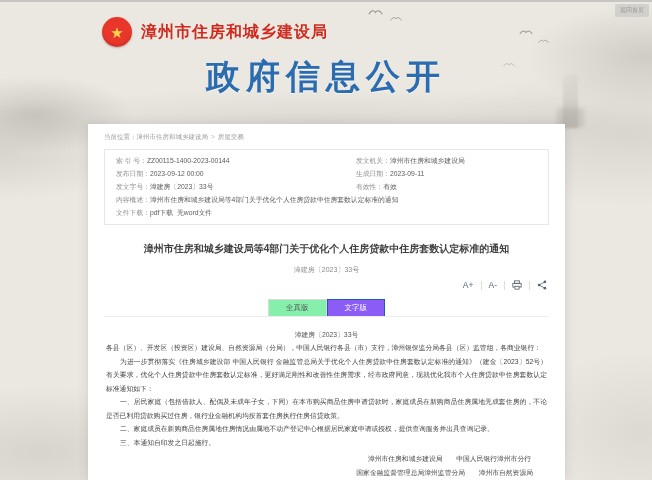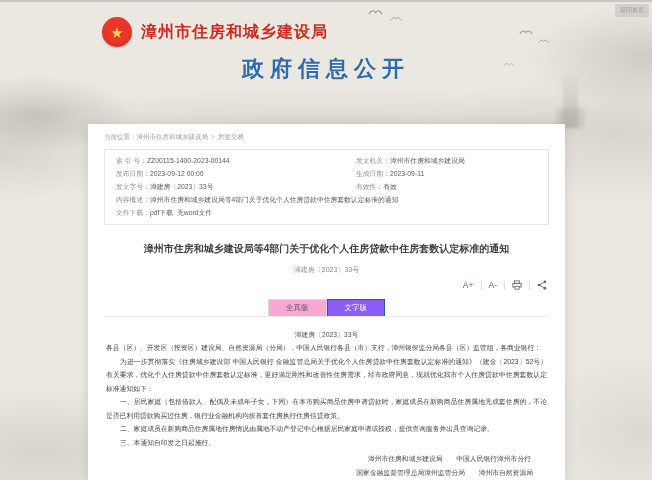--- a/index.html
+++ b/index.html
@@ -27,21 +27,21 @@
   .brand{position:absolute;left:102px;top:15px;display:flex;align-items:center;gap:9px;cursor:pointer;}
   .emblem{width:30px;height:30px;border-radius:50%;
     background:radial-gradient(circle at 50% 42%, #e8372a 0 55%, #c01e14 100%);
     display:flex;align-items:center;justify-content:center;
     color:#f9d34d;font-size:15px;line-height:1;box-shadow:0 1px 2px rgba(0,0,0,.25);}
   .site-name{color:#d0291d;font-size:16px;font-weight:bold;letter-spacing:1px;}
   .home-btn{position:absolute;right:3px;top:2px;border:0;background:#d2d0cc;color:#97948f;
     font-size:6px;padding:2px 5px;border-radius:2px;cursor:pointer;font-family:inherit;}
 
   .banner{position:absolute;left:0;top:52px;width:100%;text-align:center;}
-  .banner h1{margin:0;font-size:22px;font-weight:bold;color:#2b6cb0;letter-spacing:6px;
+  .banner h1{margin:0;font-size:34px;font-weight:bold;color:#2b6cb0;letter-spacing:6px;
     text-shadow:0 1px 0 rgba(255,255,255,.6);}
 
   .card{position:absolute;left:88px;top:122px;width:477px;height:358px;background:#fff;
     box-shadow:0 0 10px rgba(90,85,80,.18);box-sizing:border-box;padding:9px 16px 0 16px;}
 
   .breadcrumb{font-size:6.5px;color:#9a9a9a;}
   .breadcrumb a{color:#9a9a9a;text-decoration:none;cursor:pointer;}
   .crumb-sep{margin:0 3px;color:#b5b5b5;}
 
   .meta{margin-top:7px;border:1px solid #e7e7e7;padding:4px 11px 5px 11px;font-size:6.8px;
@@ -60,21 +60,21 @@
 
   .tools{margin-top:5px;display:flex;justify-content:flex-end;align-items:center;gap:7px;
     color:#5a6472;font-size:8.5px;padding-right:2px;}
   .tools .t-btn{cursor:pointer;}
   .tdiv{width:1px;height:9px;background:#ddd;}
   .tool-icon{display:flex;align-items:center;cursor:pointer;}
 
   .tabs{margin-top:9px;display:flex;justify-content:center;gap:0;border-bottom:1px solid #ededed;
     padding-bottom:0;}
   .tab{font-size:7.5px;padding:4px 17px;cursor:pointer;line-height:1;}
-  .tab.inactive{background:#f9a8d4;border:1px solid #d9d9d9;color:#555;border-bottom:none;}
+  .tab.inactive{background:#86efac;border:1px solid #d9d9d9;color:#555;border-bottom:none;}
   .tab.active{background:#8b5cf6;border:1px solid #215ba8;color:#fff;border-bottom:none;}
 
   .doc-body{padding:11px 2px 0 2px;font-size:6.8px;color:#454545;line-height:13.5px;}
   .doc-body .centered{text-align:center;color:#555;}
   .doc-body p{margin:0;text-align:justify;}
   .doc-body p.indent{text-indent:14px;}
   .signature{margin-top:3px;text-align:right;color:#4a4a4a;}
   .signature .sig-line1{padding-right:16px;}
   .signature .sig-line2{padding-right:14px;}
   .signature .sig-date{padding-right:24px;}

